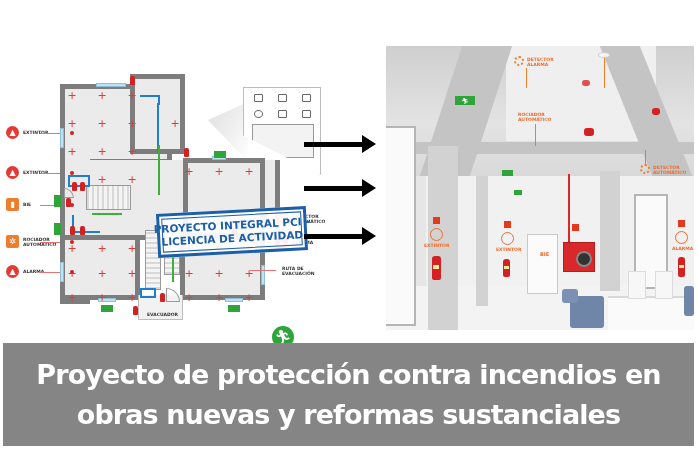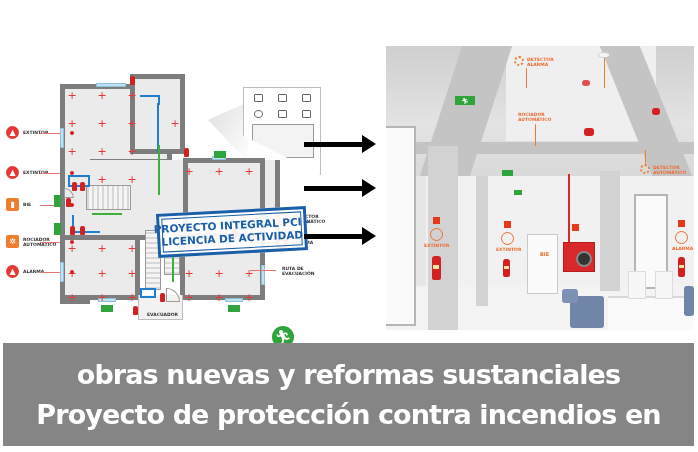--- a/index.html
+++ b/index.html
@@ -302,15 +302,15 @@
 
   <div class="desk" style="left:222px;top:250px;width:86px;height:34px;"></div>
   <div class="screen" style="left:242px;top:225px;width:18px;height:28px;"></div>
   <div class="screen" style="left:269px;top:225px;width:18px;height:28px;"></div>
   <div class="chair" style="left:184px;top:250px;width:34px;height:32px;"></div>
   <div class="chair" style="left:176px;top:243px;width:16px;height:14px;background:#7c92b4;"></div>
   <div class="chair" style="left:298px;top:240px;width:10px;height:30px;"></div>
 </div>
 
 <div class="caption">
+  <span>Proyecto de protección contra incendios en</span>
   <span>obras nuevas y reformas sustanciales</span>
-  <span>Proyecto de protección contra incendios en</span>
 </div>
 
 </body></html>

